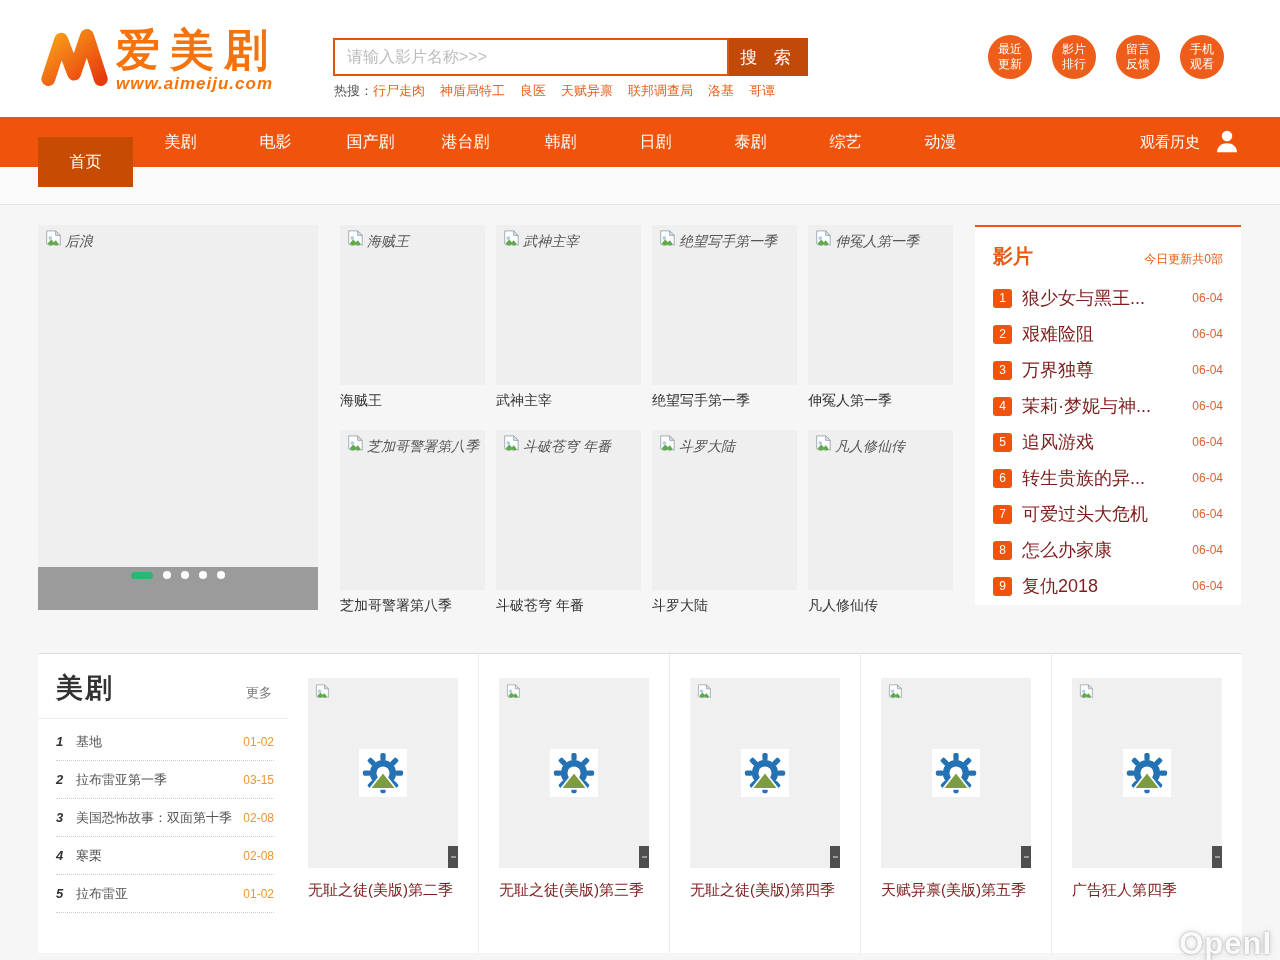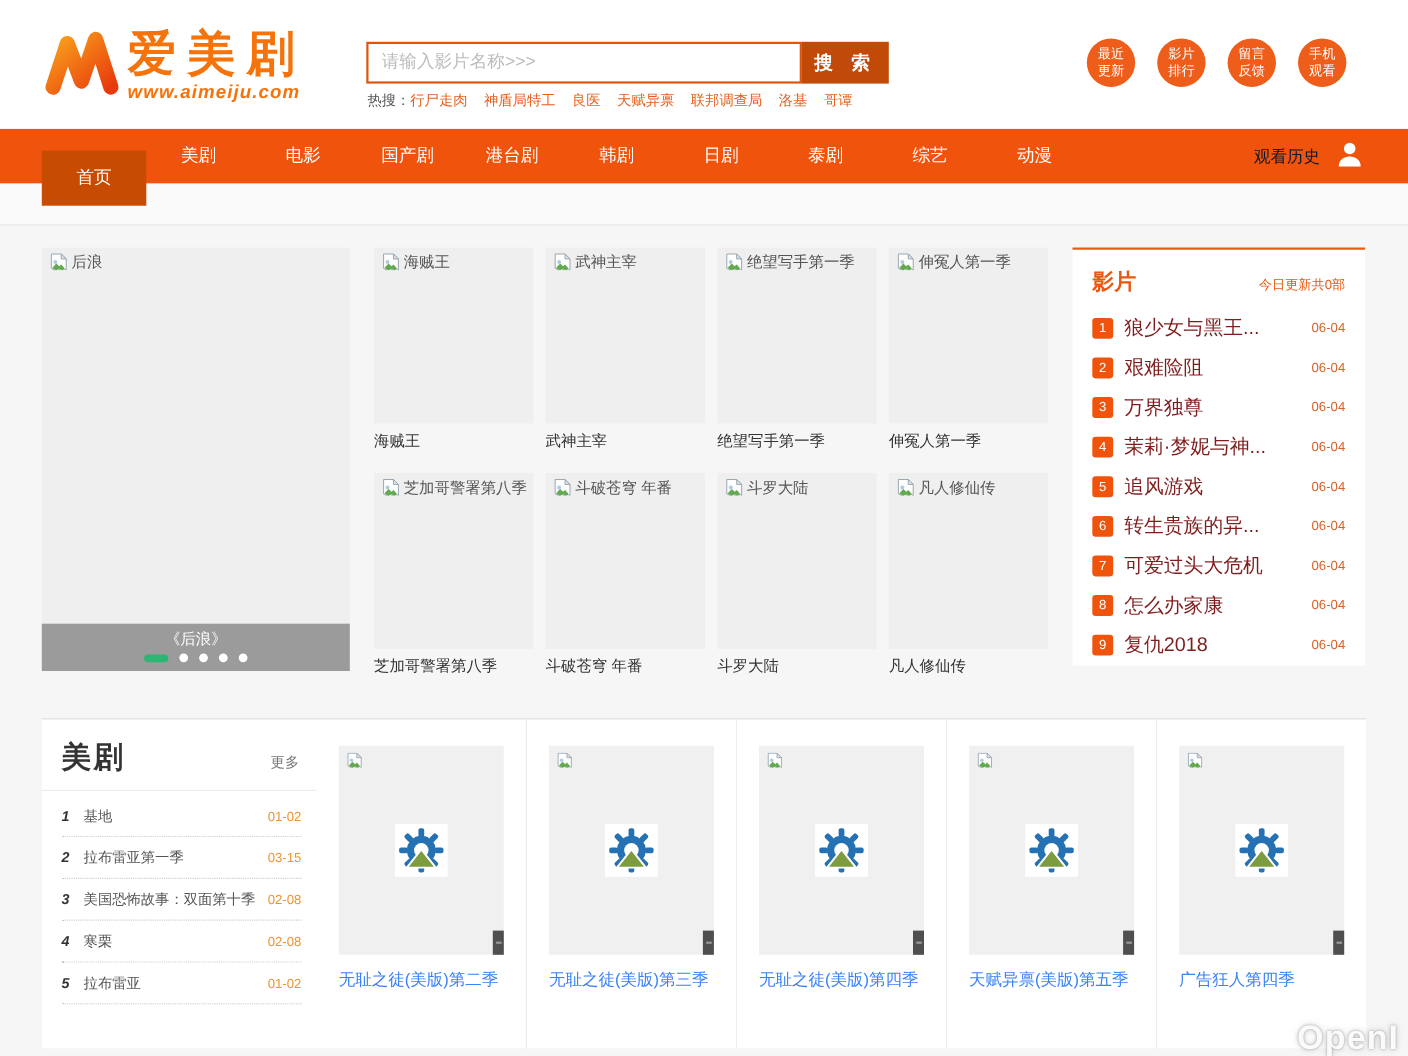--- a/index.html
+++ b/index.html
@@ -13,43 +13,43 @@
 
   
   .header{position:relative;height:117px;background:#fff;}
   .logo{position:absolute;left:40px;top:26px;display:flex;align-items:flex-start;cursor:pointer;}
   .logo-text{margin-left:6px;}
   .logo-cn{font-size:44px;font-weight:bold;color:#f5730a;letter-spacing:10px;line-height:48px;}
   .logo-url{font-size:17px;font-weight:bold;font-style:italic;color:#f5730a;letter-spacing:1px;}
   .search-wrap{position:absolute;left:333px;top:38px;display:flex;}
   .search-input{width:396px;height:38px;border:2px solid #dd550f;padding:0 12px;font-size:16px;color:#333;outline:none;background:#fff;}
   .search-input::placeholder{color:#bcbcbc;}
-  .search-btn{width:79px;height:38px;background:var(--btn-dark);color:#fff;border:none;font-size:17px;font-weight:bold;letter-spacing:6px;cursor:pointer;font-family:inherit;}
+  .search-btn{width:79px;height:38px;background:var(--btn-dark);color:#fff;border:none;font-size:17px;font-weight:normal;letter-spacing:6px;cursor:pointer;font-family:inherit;}
   .hot-row{position:absolute;left:334px;top:82px;font-size:13px;color:#555;}
   .hot-row a{color:var(--link-orange);text-decoration:none;margin-right:15px;cursor:pointer;text-align:center;}
   .quick-btns{position:absolute;left:988px;top:35px;display:flex;gap:20px;}
   .quick-btn{width:44px;height:44px;border-radius:50%;background:#ee5d1a;color:#fff;font-size:12px;line-height:1.25;display:flex;flex-direction:column;align-items:center;justify-content:center;cursor:pointer;text-align:center;}
 
   
   .nav{height:50px;background:var(--brand);}
   .nav-inner{width:1204px;margin:0 38px;display:flex;align-items:center;height:50px;}
   .nav-item{width:95px;height:50px;line-height:50px;text-align:center;color:#fff;font-size:16px;cursor:pointer;}
   .nav-item.active{background:var(--brand-dark);margin-top:40px;}
-  .nav-right{margin-left:auto;display:flex;align-items:center;gap:12px;color:#0f172a;font-size:15px;cursor:pointer;}
+  .nav-right{margin-left:auto;display:flex;align-items:center;gap:12px;color:#ffffff;font-size:15px;cursor:pointer;}
 
   
   .lower{background:#f6f6f6;height:793px;}
   .sub-strip{height:38px;border-bottom:1px solid #e4e4e4;background:#fafafa;}
   .notice{margin:17px 38px 0;height:40px;line-height:38px;background:#fff;border:1px solid #f0e2d4;border-bottom:2px solid #c05f1f;padding:0 22px;font-size:13px;color:#e25a1a;white-space:nowrap;overflow:hidden;}
   .notice b{color:#333;margin:0 4px;}
 
   .main{margin:20px 38px 0;display:flex;gap:22px;}
   
   .carousel{position:relative;width:280px;height:385px;background:#efefef;flex-shrink:0;}
-  .alt-box{display:flex;align-items:flex-start;gap:3px;padding:5px 6px;font-size:14px;color:#555;}
+  .alt-box{display:flex;align-items:flex-end;gap:3px;padding:5px 6px;font-size:14px;color:#555;font-style:italic;}
   .caption{position:absolute;left:0;bottom:0;width:100%;height:43px;background:var(--caption-gray);text-align:center;}
   .caption-title{color:#fff;font-size:14px;margin-top:5px;}
   .dots{display:flex;justify-content:center;align-items:center;gap:10px;margin-top:4px;}
   .dot{width:8px;height:8px;border-radius:50%;background:#fff;cursor:pointer;}
   .dot.active{width:22px;height:7px;border-radius:4px;background:var(--green);}
   
   .grid{display:grid;grid-template-columns:repeat(4,145px);column-gap:11px;row-gap:20px;width:613px;}
   .g-item{cursor:pointer;}
   .g-thumb{width:145px;height:160px;background:#efefef;}
   .g-title{margin-top:7px;font-size:14px;color:#333;white-space:nowrap;overflow:hidden;}
@@ -75,21 +75,21 @@
   .p-rank{width:20px;font-size:13px;font-weight:bold;font-style:italic;color:#333;flex-shrink:0;}
   .p-title{flex:1;font-size:13px;color:#555;white-space:nowrap;overflow:hidden;text-overflow:ellipsis;}
   .p-date{font-size:12px;color:var(--date-light);margin-left:6px;}
   .cards{flex:1;display:flex;}
   .card{flex:1;border-left:1px solid #ececec;padding:24px 20px 0;cursor:pointer;}
   .card-thumb{position:relative;width:150px;height:190px;background:#f0f0f0;}
   .card-thumb .mini-broken{position:absolute;left:6px;top:6px;}
   .gear-box{position:absolute;left:50%;top:50%;transform:translate(-50%,-50%);width:48px;height:48px;background:#fff;display:flex;align-items:center;justify-content:center;}
   .thumb-badge{position:absolute;right:0;bottom:0;width:10px;height:22px;background:#4f4f4f;}
   .thumb-badge::after{content:"";display:block;width:5px;height:2px;background:#9a9a9a;margin:10px auto 0;}
-  .card-title{margin-top:13px;font-size:15px;color:#3b82f6;white-space:nowrap;overflow:hidden;}
+  .card-title{margin-top:13px;font-size:15px;color:#7f1d1d;white-space:nowrap;overflow:hidden;}
 
   .watermark{position:absolute;right:8px;bottom:-2px;font-size:31px;font-weight:bold;color:rgba(255,255,255,0.95);letter-spacing:1px;text-shadow:0 0 2px rgba(130,130,130,0.8),0 0 6px rgba(160,160,160,0.5);pointer-events:none;}
 </style>
 </head>
 <body>
 
 <svg width="0" height="0" style="position:absolute">
   <defs>
     <linearGradient id="lgM" x1="0" y1="0" x2="1" y2="1">
       <stop offset="0" stop-color="#f9a11b"></stop>
@@ -194,21 +194,20 @@
     <div class="main">
 
       <div class="carousel">
         <div class="alt-box">
           <span><svg width="18" height="18" viewBox="0 0 20 20">
                 <use href="#brokenImg"></use>
               </svg></span>
           <span>后浪</span>
         </div>
         <div class="caption">
-          <div class="caption-title">《后浪》</div>
           <div class="dots">
             <span class="dot active"></span>
             <span class="dot"></span>
             <span class="dot"></span>
             <span class="dot"></span>
             <span class="dot"></span>
           </div>
         </div>
       </div>
 

